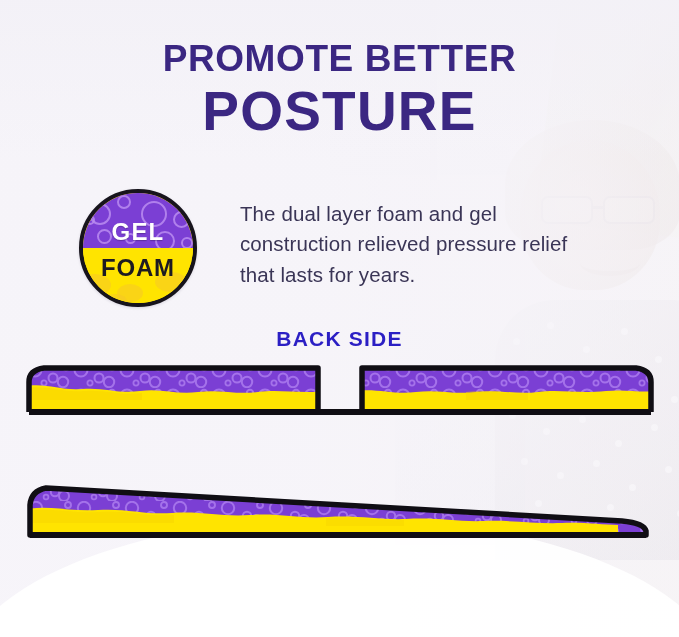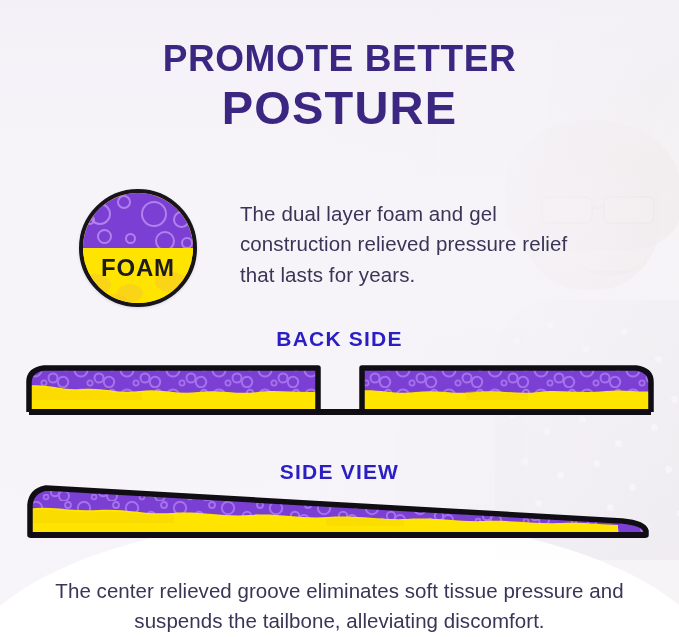--- a/index.html
+++ b/index.html
@@ -110,21 +110,21 @@
   .headline { position:absolute; left:0; right:0; top:40px; text-align:center; }
   .headline .l1 {
     display:block;
     font-size:37px; font-weight:bold; letter-spacing:.6px;
     color:#3b2782; line-height:1;
     font-family:"Liberation Sans", sans-serif;
   }
   .headline .l2 {
     display:block;
     margin-top:7px;
-    font-size:47px; font-weight:bold; letter-spacing:1.2px;
+    font-size:55px; font-weight:bold; letter-spacing:1.2px;
     color:#3b2782; line-height:1;
   }
 
   
   .badge {
     position:absolute; left:79px; top:189px; width:118px; height:118px;
     border-radius:50%;
     border:4px solid #17141c;
     overflow:hidden;
     background:#ffe500;
@@ -260,20 +260,21 @@
       <span class="bub" style="left:98px; top:44px; width:12px; height:12px;"></span>
       <span class="bub" style="left:2px;  top:22px; width:10px; height:10px;"></span>
     </div>
     <div class="bot-half">
       <span class="blob" style="left:-6px; top:26px; width:34px; height:22px;"></span>
       <span class="blob" style="left:34px; top:36px; width:26px; height:18px;"></span>
       <span class="blob" style="left:72px; top:24px; width:32px; height:20px;"></span>
       <span class="blob" style="left:20px; top:46px; width:24px; height:16px;"></span>
       <span class="blob" style="left:84px; top:46px; width:28px; height:16px;"></span>
     </div>
+    <span class="txt-gel">GEL</span>
     <span class="txt-foam">FOAM</span>
   </div>
 
   <p class="intro">The dual layer foam and gel construction relieved pressure relief that lasts for years.</p>
 
   <div class="view-label back">BACK SIDE</div>
   <div class="diagram back">
     <svg viewBox="0 0 628 56" preserveAspectRatio="none" aria-hidden="true">
       <defs>
         <clipPath id="clipBackL">
@@ -319,21 +320,20 @@
       </g>
       <path d="M336,50 L336,6 L610,6 Q625,8 625,20 L625,50" fill="none" stroke="#100e14" stroke-width="5.5" stroke-linejoin="round"></path>
 
       <path d="M3,50 L292,50" stroke="#100e14" stroke-width="6" stroke-linecap="butt"></path>
       <path d="M336,50 L625,50" stroke="#100e14" stroke-width="6" stroke-linecap="butt"></path>
 
       <path d="M292,50 L336,50" stroke="#100e14" stroke-width="6"></path>
     </svg>
   </div>
 
-  <div class="view-label side">SIDE VIEW</div>
   <div class="diagram side">
     <svg viewBox="0 0 628 66" preserveAspectRatio="none" aria-hidden="true">
       <defs>
         <clipPath id="clipSide">
           <path d="M4,58 L4,28 Q5,14 20,11 L596,44 Q618,46 620,54 L620,58 Z"></path>
         </clipPath>
         <pattern id="gelBubblesSide" width="48" height="24" patternUnits="userSpaceOnUse">
           <circle cx="10" cy="7" r="6.2" fill="none" stroke="#a472ea" stroke-width="2"></circle>
           <circle cx="29" cy="15" r="4.2" fill="none" stroke="#a472ea" stroke-width="2"></circle>
           <circle cx="42" cy="4" r="3" fill="none" stroke="#a472ea" stroke-width="1.9"></circle>
@@ -358,15 +358,14 @@
                  L592,58 L0,58 Z" fill="#ffe400"></path>
         <path d="M0,34 C 28,30 46,37 74,35 C 102,33 120,40 148,38 L148,46 L0,46 Z" fill="#f7d400" opacity=".5"></path>
         <path d="M300,41 C 330,39 350,44 378,43 L378,49 L300,49 Z" fill="#f7d400" opacity=".45"></path>
       </g>
 
       <path d="M4,58 L4,28 Q5,14 20,11 L596,44 Q618,46 620,54 L620,58 Z" fill="none" stroke="#100e14" stroke-width="5.5" stroke-linejoin="round"></path>
       <path d="M4,58 L620,58" stroke="#100e14" stroke-width="6"></path>
     </svg>
   </div>
 
-  <p class="caption">The center relieved groove eliminates soft tissue pressure and suspends the tailbone, alleviating discomfort.</p>
 
 </div>
 
 </body></html>

